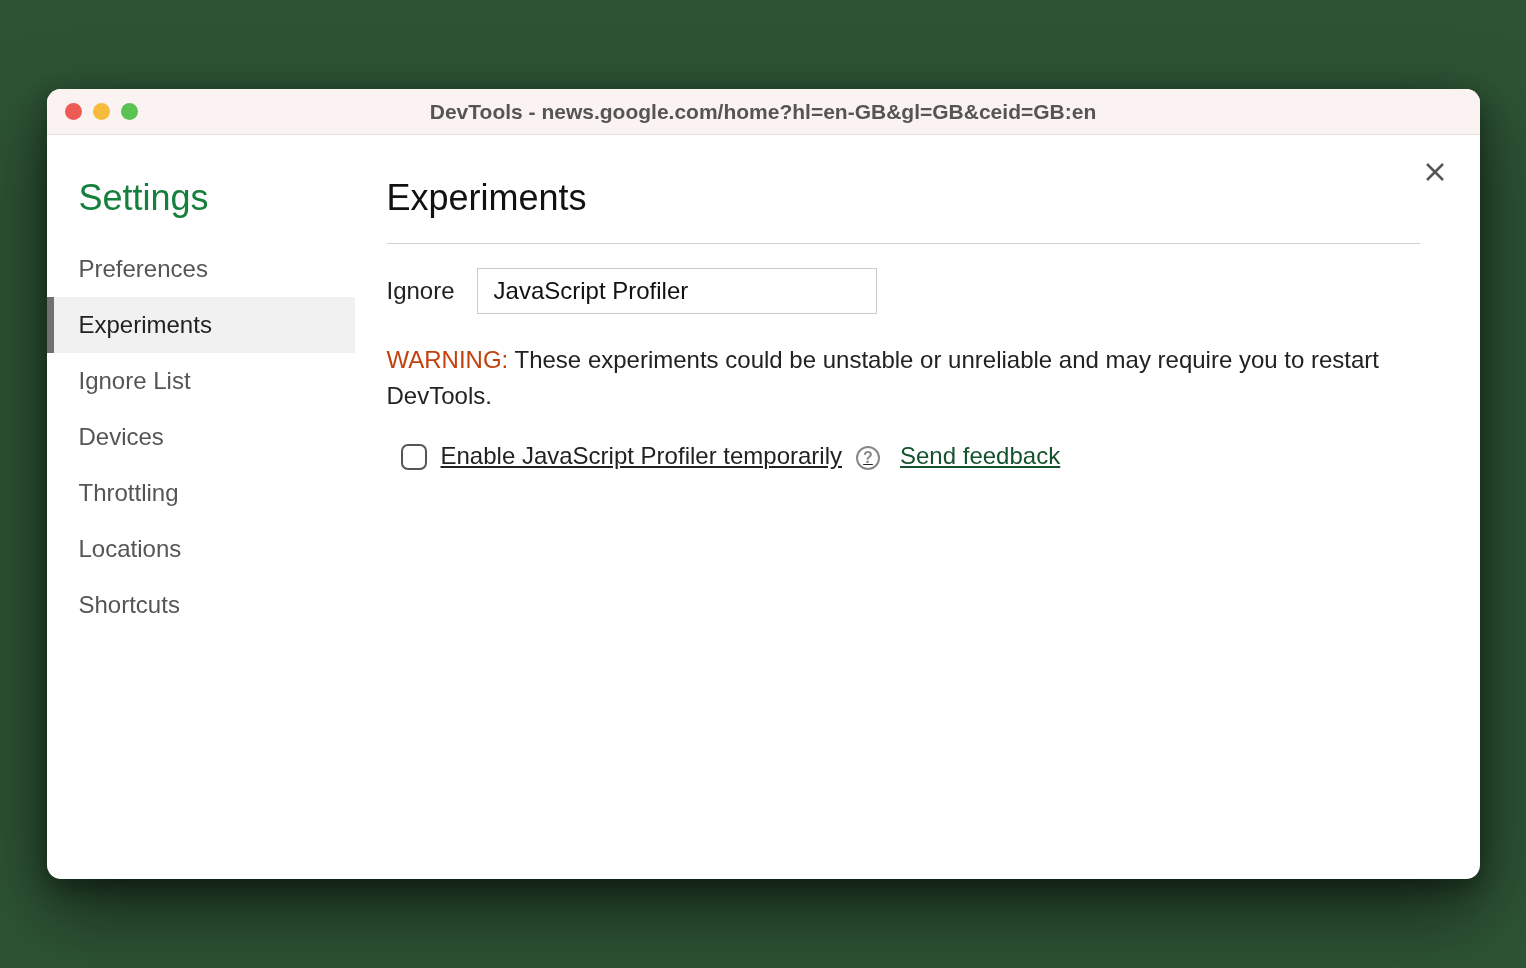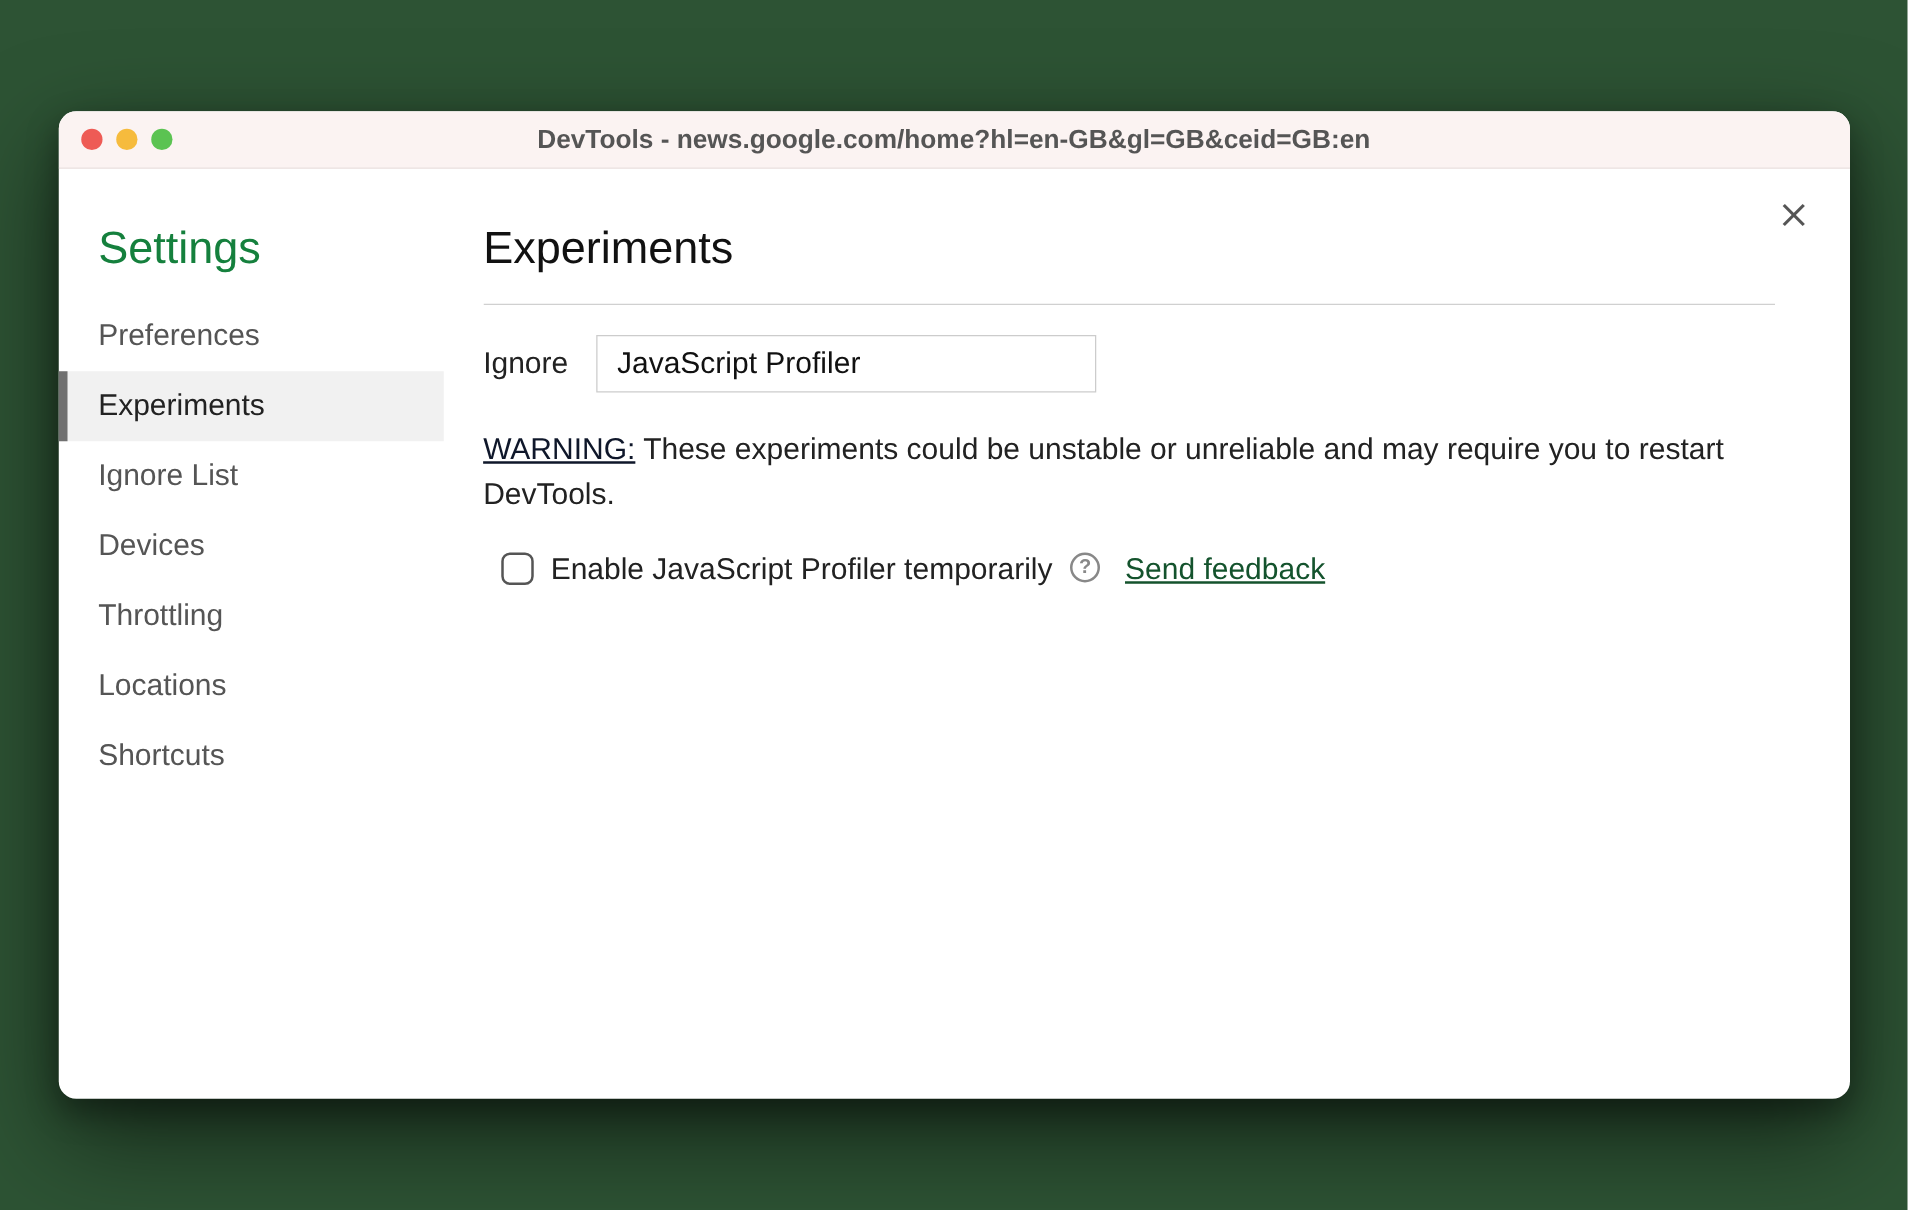--- a/index.html
+++ b/index.html
@@ -113,28 +113,29 @@
     width: 400px;
     font-family: inherit;
     color: #111;
   }
   .warning {
     font-size: 24px;
     color: #222;
     line-height: 1.5;
     margin-bottom: 28px;
   }
-  .warning-label { color: #0f172a; text-decoration: underline; }
+  .warning-label { color: #c2410c; }
   .experiment-row {
     display: flex;
-    align-items: flex-start;
+    align-items: flex-end;
     gap: 14px;
     padding-left: 14px;
     font-size: 24px;
     color: #222;
+    text-decoration: underline;
   }
   .checkbox {
     width: 26px;
     height: 26px;
     border: 2px solid #555;
     border-radius: 7px;
     background: #fff;
     cursor: pointer;
     flex-shrink: 0;
   }

